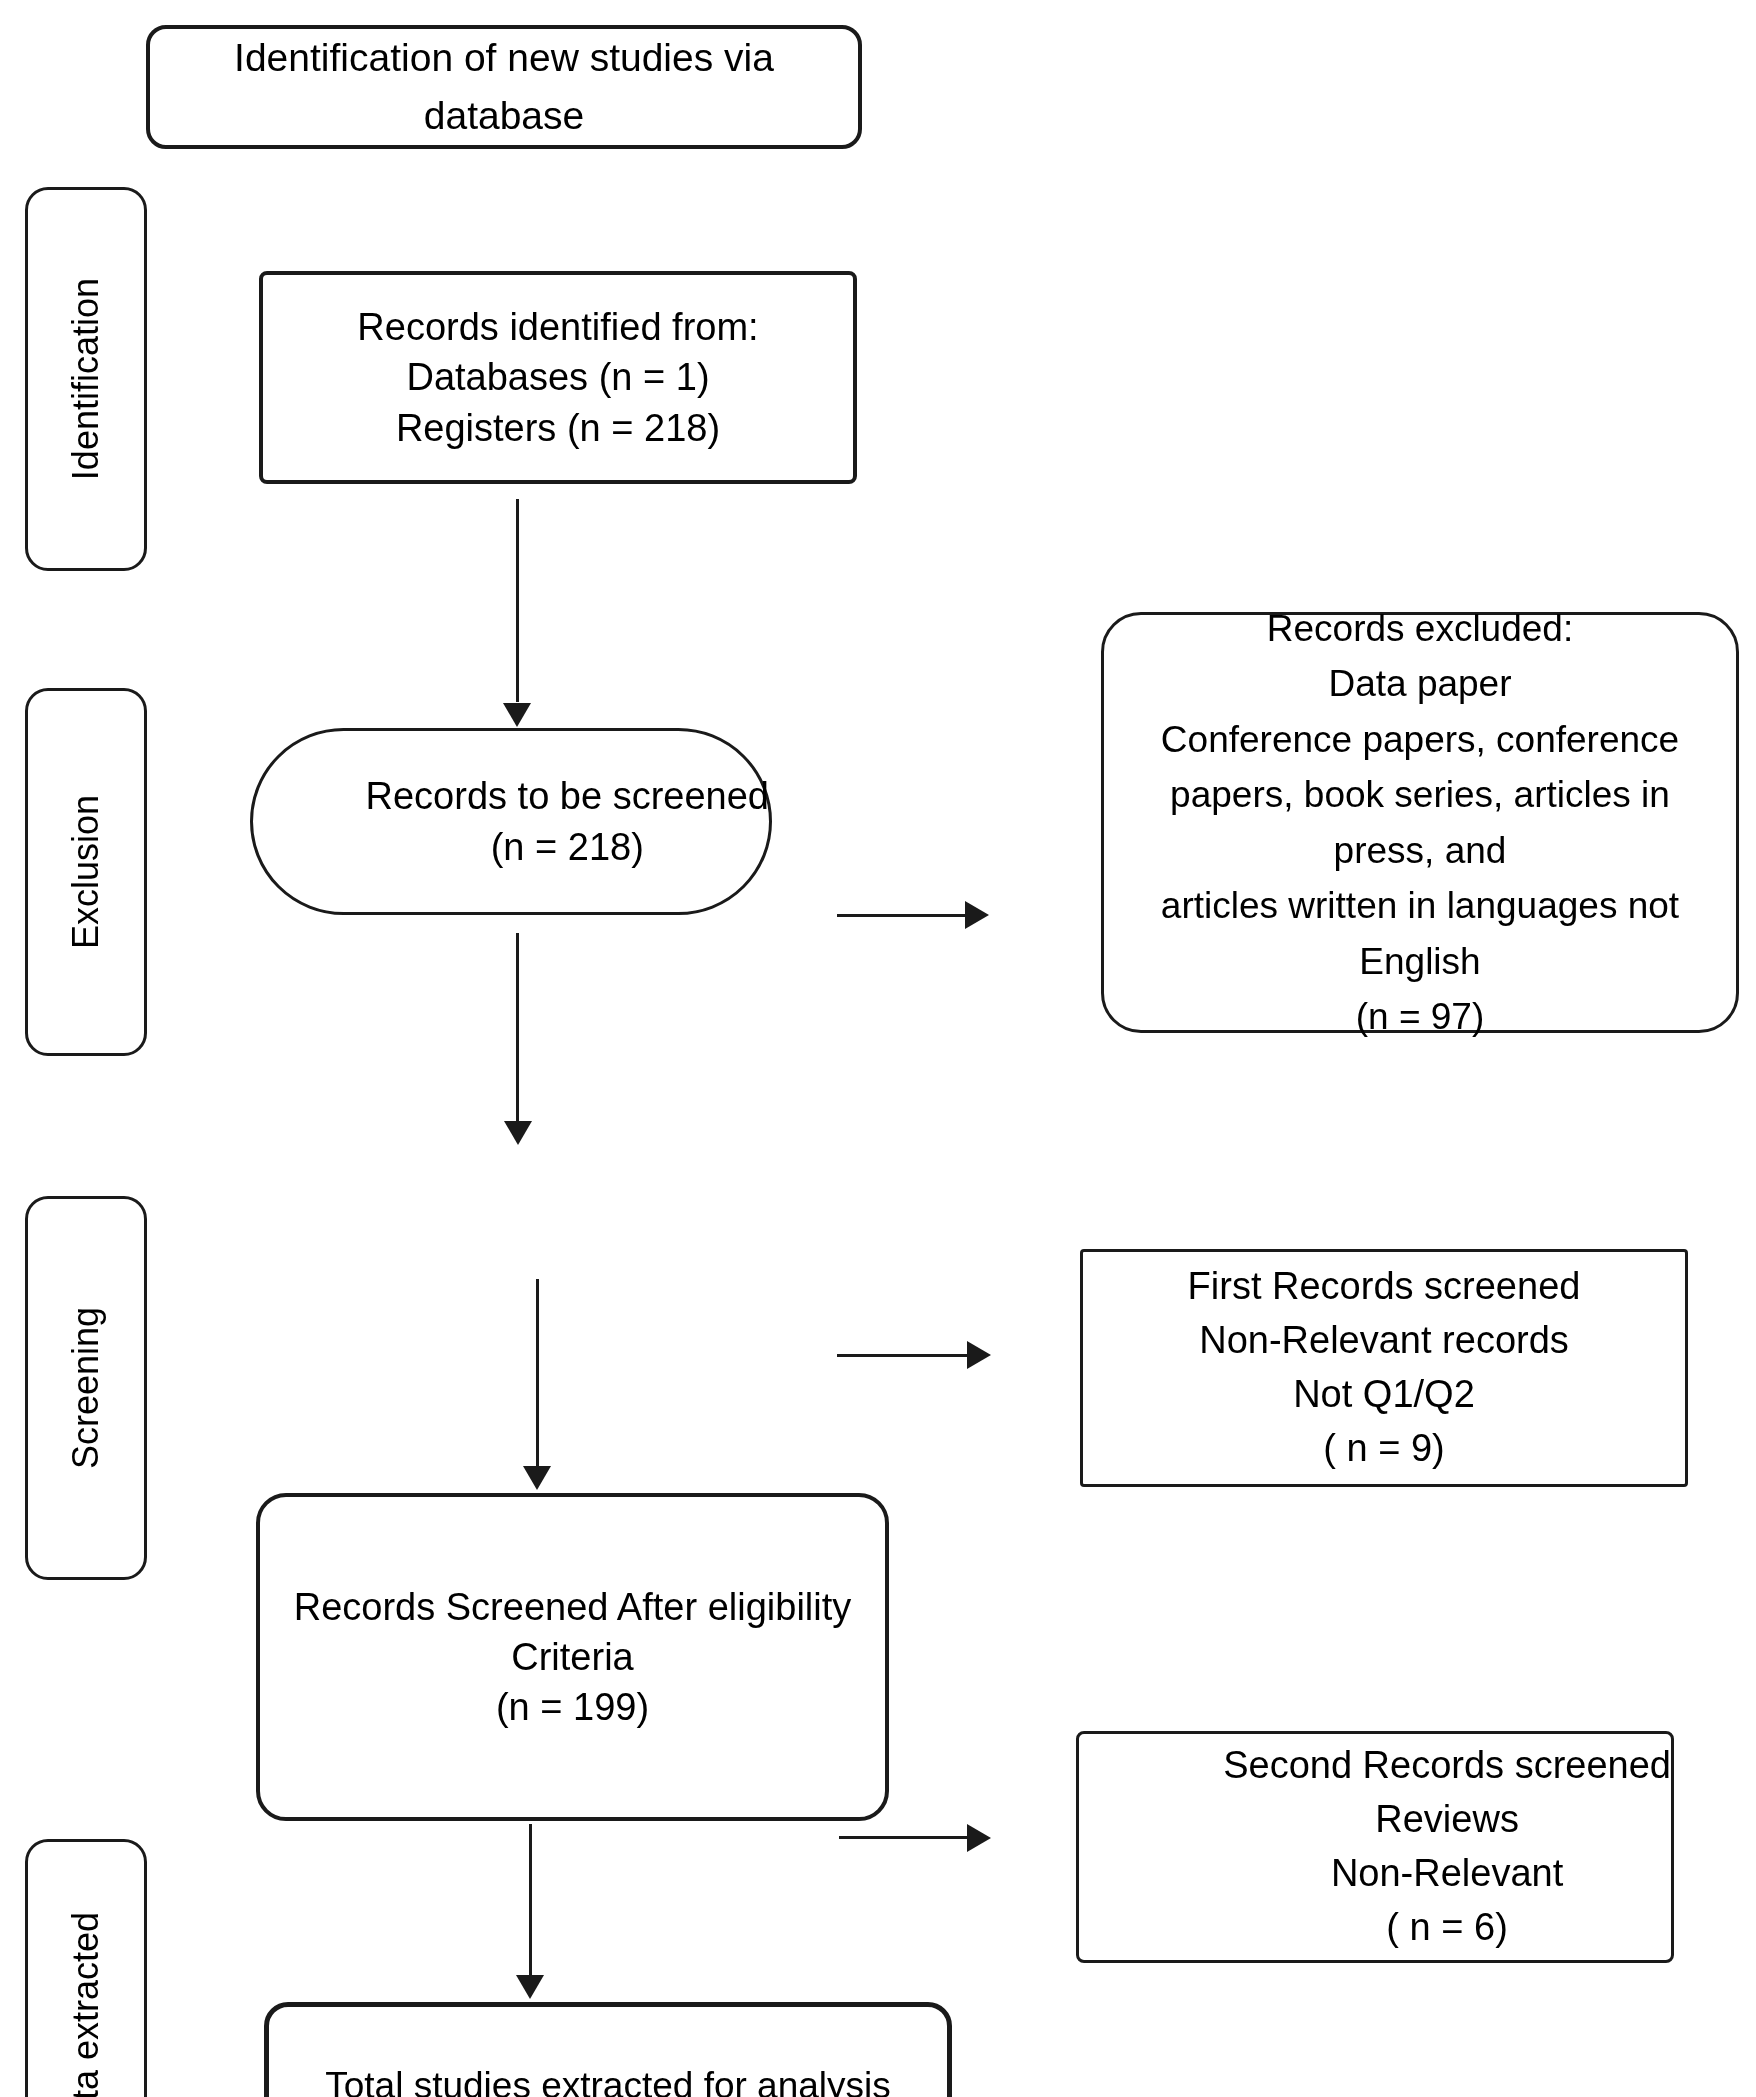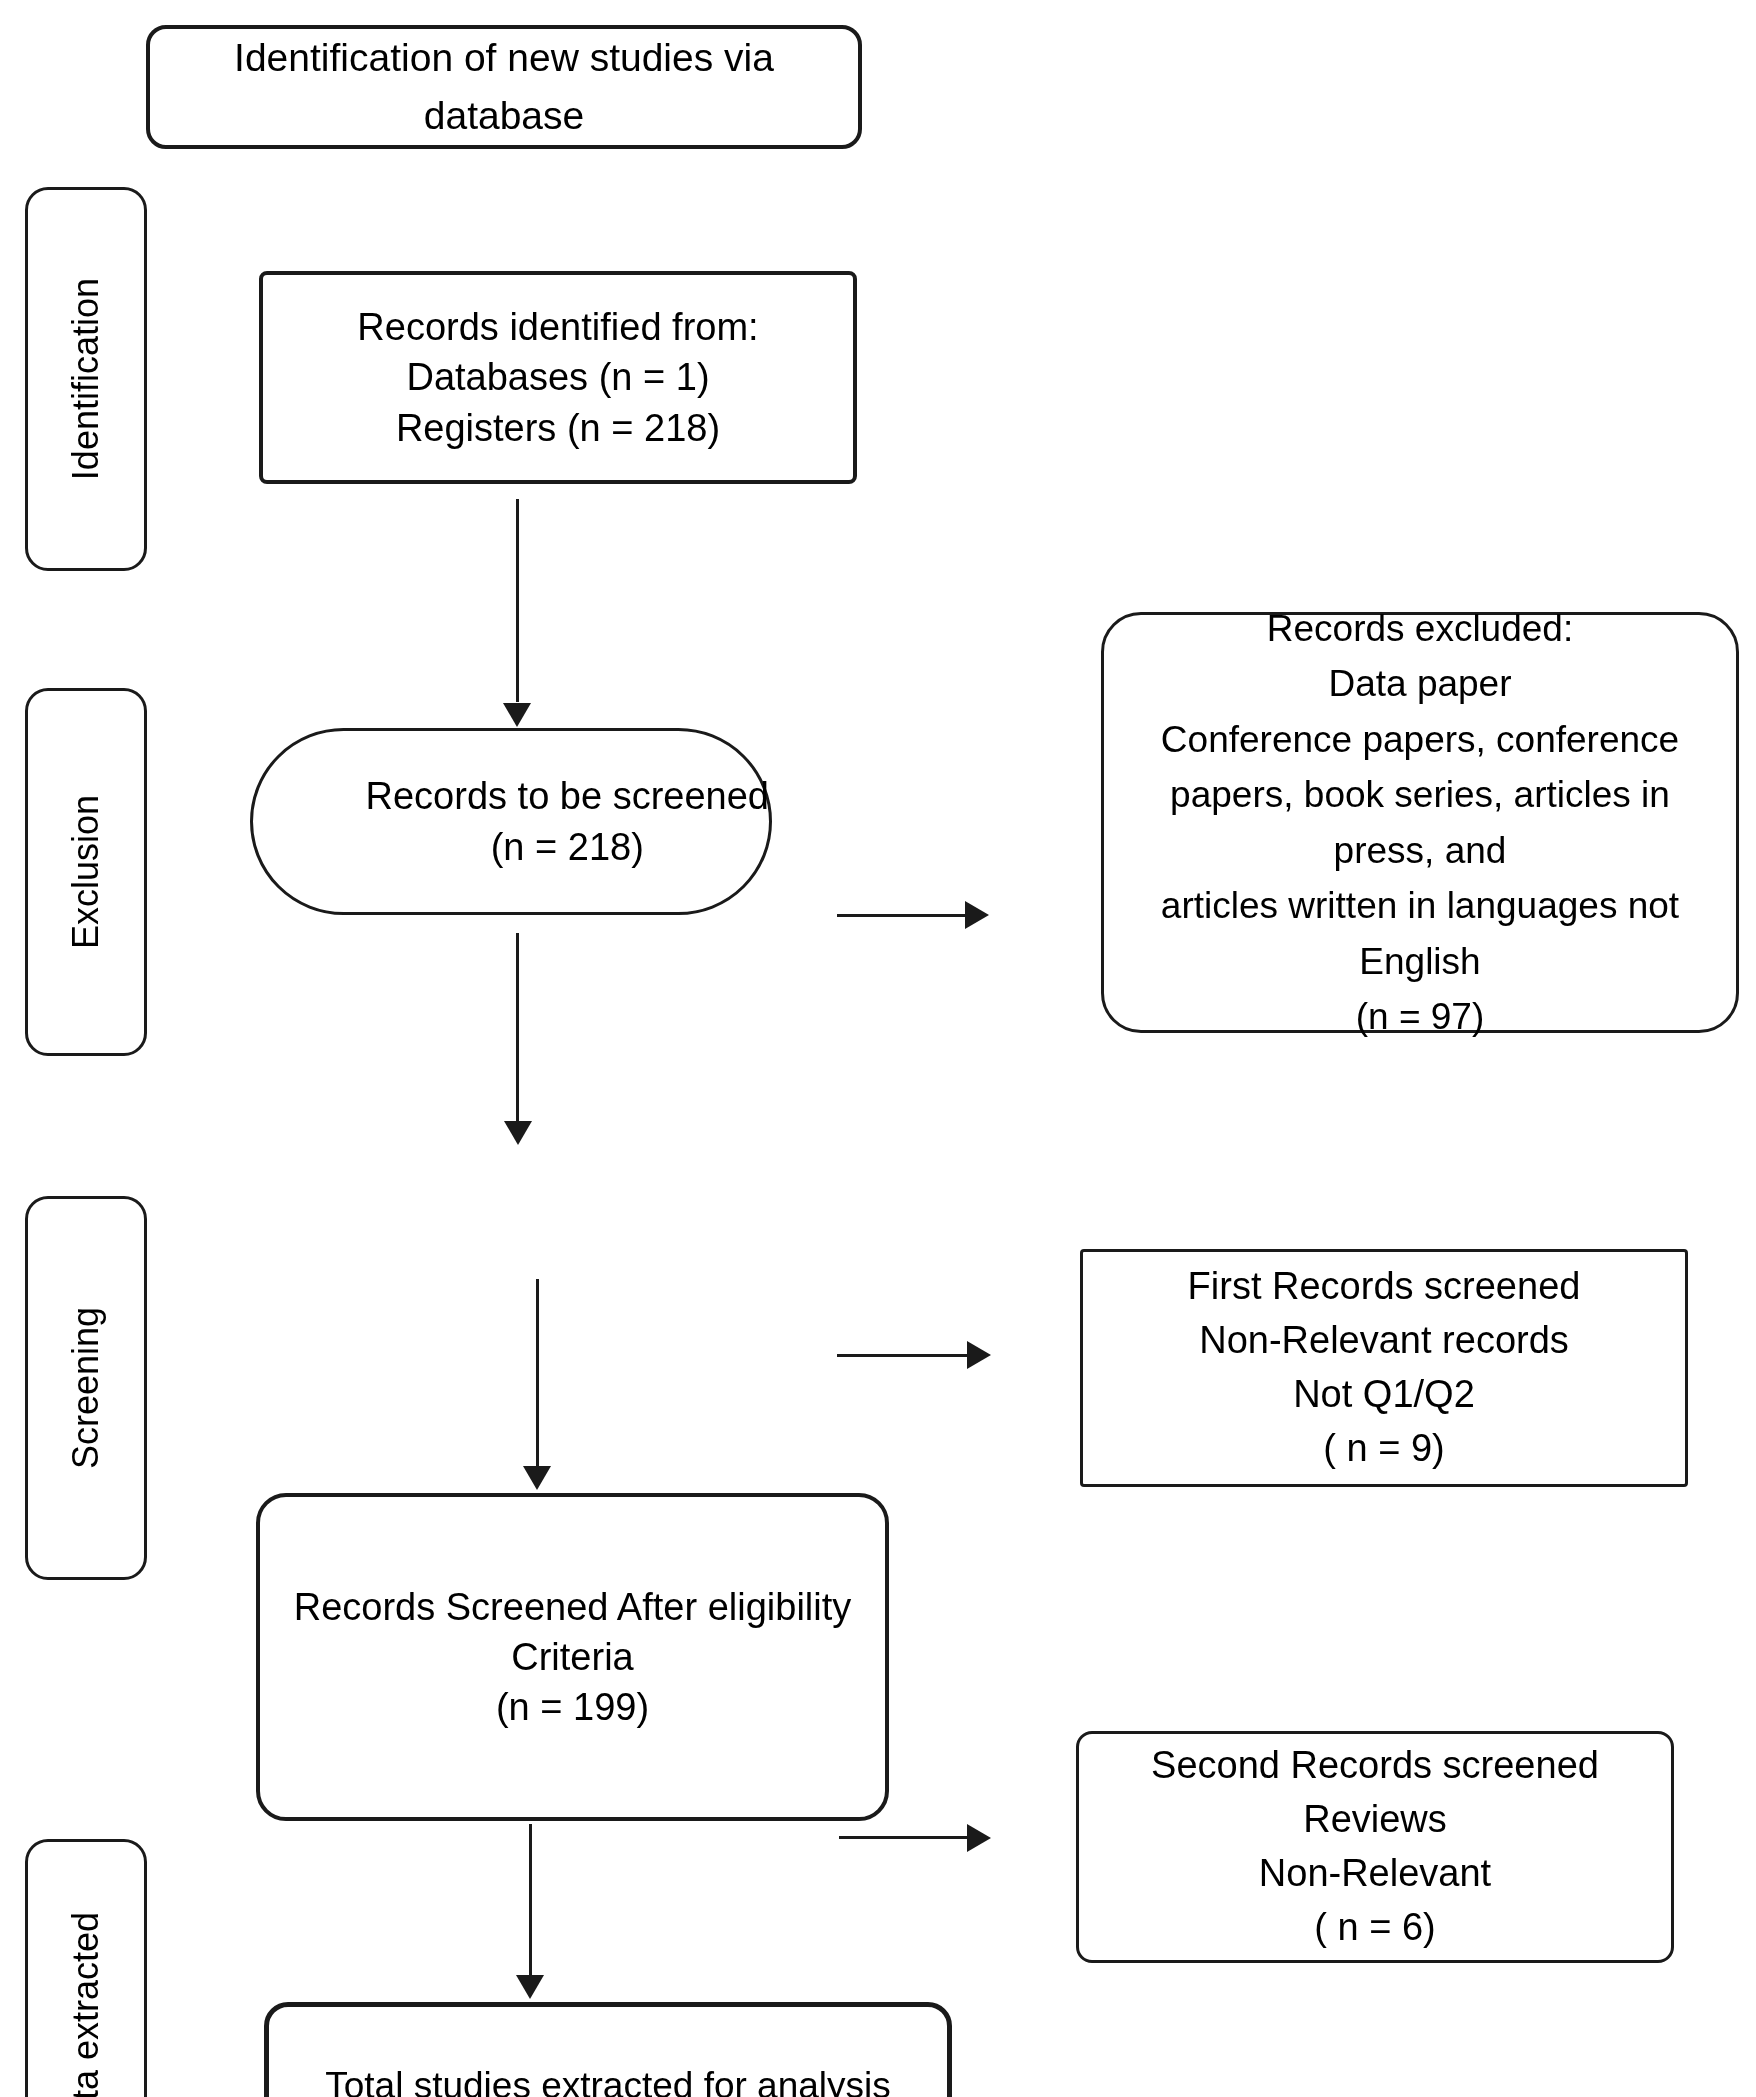--- a/index.html
+++ b/index.html
@@ -53,21 +53,21 @@
   .bx-stadium{left:250px;top:728px;width:522px;height:187px;border-radius:94px;border-width:3.8px;justify-content:flex-end;}
   .bx-after-exclusion{left:295px;top:1147px;width:489px;height:124px;border-radius:21px;border-width:5px;}
   .bx-eligibility{left:256px;top:1493px;width:633px;height:328px;border-radius:30px;}
   .bx-total{left:264px;top:2002px;width:688px;height:217px;border-radius:24px;border-width:5px;}
   .bx-total .txt{font-size:37px;}
   
   .bx-excluded{left:1101px;top:612px;width:638px;height:421px;border-radius:40px;border-width:3.8px;}
   .bx-excluded .txt{font-size:37px;line-height:1.5;}
   .bx-first{left:1080px;top:1249px;width:608px;height:238px;border-radius:4px;border-width:3.8px;}
   .bx-first .txt{line-height:1.42;}
-  .bx-second{left:1076px;top:1731px;width:598px;height:232px;border-radius:16px;border-width:3.8px;}
+  .bx-second{left:1076px;top:1731px;width:598px;height:232px;border-radius:8px;border-width:3.8px;justify-content:flex-end;}
   .bx-second .txt{line-height:1.42;}
   
   .vline{position:absolute;width:2.9px;background:#1a1a1a;}
   .hline{position:absolute;height:2.9px;background:#1a1a1a;}
   .vhead{
     position:absolute;width:0;height:0;
     border-left:14px solid transparent;
     border-right:14px solid transparent;
     border-top:24px solid #1a1a1a;
   }

